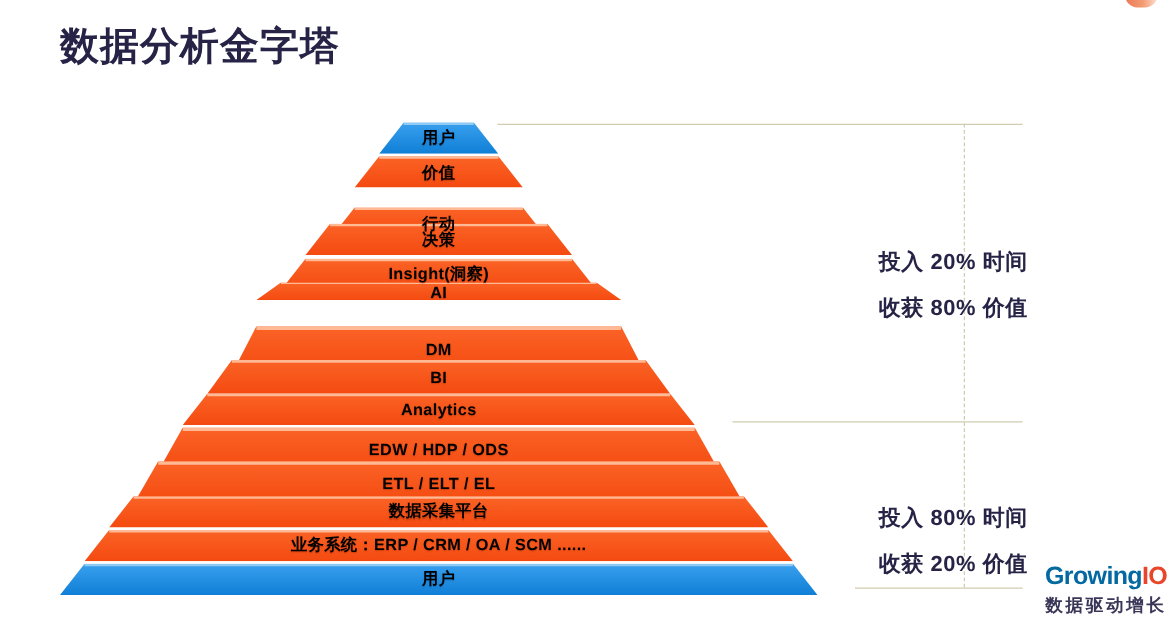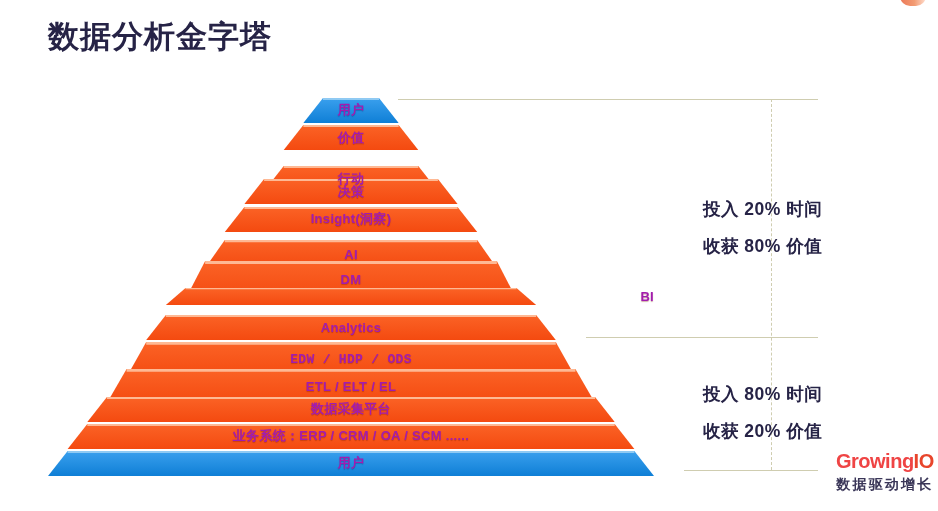--- a/index.html
+++ b/index.html
@@ -61,21 +61,21 @@
   .layer .trap {
     position: absolute;
     left: 0;
     top: 0;
     width: 100%;
     height: 100%;
   }
   .layer .lbl {
     position: relative;
     z-index: 3;
-    color: #a21caf;
+    color: #000000;
     font-weight: bold;
     font-size: 13px;
     text-shadow: 0 1px 1px rgba(120,30,0,0.35);
     white-space: nowrap;
     letter-spacing: 0.3px;
   }
   .layer.blue .lbl {
     text-shadow: 0 1px 1px rgba(0,50,110,0.35);
   }
 
@@ -101,37 +101,37 @@
   .annot {
     position: absolute;
     color: #262346;
     font-weight: bold;
     font-size: 17.5px;
     letter-spacing: 0.5px;
     white-space: nowrap;
   }
   .annot .ln { display: block; margin-bottom: 13px; }
   #annot-upper { left: 703px; top: 197px; }
-  #annot-lower { left: 703px; top: 382px; }
+  #annot-lower { left: 703px; top: 402px; }
 
   
   #logo {
     position: absolute;
     left: 836px;
     top: 451px;
     text-align: center;
   }
   #logo-wordmark {
     font-size: 20px;
     font-weight: bold;
     letter-spacing: -0.5px;
     line-height: 1;
     white-space: nowrap;
   }
-  #logo-word-growing { color: #ef4444; }
+  #logo-word-growing { color: #0369a1; }
   #logo-word-io { color: #e8452b; }
   #logo-tagline {
     margin-top: 5px;
     font-size: 14px;
     font-weight: bold;
     color: #3a3658;
     letter-spacing: 2.2px;
     white-space: nowrap;
   }
 </style>
@@ -203,21 +203,21 @@
             <linearGradient id="grad4" x1="0" y1="0" x2="0" y2="1">
               <stop offset="0%" stop-color="#fb6326"></stop>
               <stop offset="100%" stop-color="#f44a10"></stop>
             </linearGradient>
           </defs>
           <polygon points="196.42857142857144,0 409.57142857142856,0 429.2142857142857,24.942857142857143 176.78571428571428,24.942857142857143" fill="url(#grad4)"></polygon>
           <line x1="196.42857142857144" y1="1" x2="409.57142857142856" y2="1" stroke="#ffc9a8" stroke-width="2" opacity="0.85"></line>
         </svg>
         <span class="lbl">Insight(洞察)</span>
       </div>
-      <div class="layer orange" style="top: 142px; height: 28px;">
+      <div class="layer orange" style="top: 128px; height: 14px;">
         <svg class="trap" viewBox="0 0 606 24.942857142857143" preserveAspectRatio="none">
           <defs>
             <linearGradient id="grad5" x1="0" y1="0" x2="0" y2="1">
               <stop offset="0%" stop-color="#fb6326"></stop>
               <stop offset="100%" stop-color="#f44a10"></stop>
             </linearGradient>
           </defs>
           <polygon points="176.78571428571428,0 429.2142857142857,0 448.85714285714283,24.942857142857143 157.14285714285717,24.942857142857143" fill="url(#grad5)"></polygon>
           <line x1="176.78571428571428" y1="1" x2="429.2142857142857" y2="1" stroke="#ffc9a8" stroke-width="2" opacity="0.85"></line>
         </svg>
@@ -229,21 +229,21 @@
             <linearGradient id="grad6" x1="0" y1="0" x2="0" y2="1">
               <stop offset="0%" stop-color="#fb6326"></stop>
               <stop offset="100%" stop-color="#f44a10"></stop>
             </linearGradient>
           </defs>
           <polygon points="157.14285714285717,0 448.85714285714283,0 468.5,24.942857142857143 137.5,24.942857142857143" fill="url(#grad6)"></polygon>
           <line x1="157.14285714285717" y1="1" x2="448.85714285714283" y2="1" stroke="#ffc9a8" stroke-width="2" opacity="0.85"></line>
         </svg>
         <span class="lbl">DM</span>
       </div>
-      <div class="layer orange" style="top: 190px; height: 17px; justify-content: flex-end;">
+      <div class="layer orange" style="top: 190px; height: 27px;">
         <svg class="trap" viewBox="0 0 606 24.942857142857143" preserveAspectRatio="none">
           <defs>
             <linearGradient id="grad7" x1="0" y1="0" x2="0" y2="1">
               <stop offset="0%" stop-color="#fb6326"></stop>
               <stop offset="100%" stop-color="#f44a10"></stop>
             </linearGradient>
           </defs>
           <polygon points="137.5,0 468.5,0 488.1428571428571,24.942857142857143 117.85714285714286,24.942857142857143" fill="url(#grad7)"></polygon>
           <line x1="137.5" y1="1" x2="468.5" y2="1" stroke="#ffc9a8" stroke-width="2" opacity="0.85"></line>
         </svg>
@@ -255,21 +255,21 @@
             <linearGradient id="grad8" x1="0" y1="0" x2="0" y2="1">
               <stop offset="0%" stop-color="#fb6326"></stop>
               <stop offset="100%" stop-color="#f44a10"></stop>
             </linearGradient>
           </defs>
           <polygon points="117.85714285714286,0 488.1428571428571,0 507.78571428571433,24.942857142857143 98.2142857142857,24.942857142857143" fill="url(#grad8)"></polygon>
           <line x1="117.85714285714286" y1="1" x2="488.1428571428571" y2="1" stroke="#ffc9a8" stroke-width="2" opacity="0.85"></line>
         </svg>
         <span class="lbl">Analytics</span>
       </div>
-      <div class="layer orange" style="top: 244.286px; height: 35px; font-family: Liberation Mono, monospace;">
+      <div class="layer orange" style="top: 244.286px; height: 35px;">
         <svg class="trap" viewBox="0 0 606 24.942857142857143" preserveAspectRatio="none">
           <defs>
             <linearGradient id="grad9" x1="0" y1="0" x2="0" y2="1">
               <stop offset="0%" stop-color="#fb6326"></stop>
               <stop offset="100%" stop-color="#f44a10"></stop>
             </linearGradient>
           </defs>
           <polygon points="98.2142857142857,0 507.78571428571433,0 527.4285714285714,24.942857142857143 78.57142857142856,24.942857142857143" fill="url(#grad9)"></polygon>
           <line x1="98.2142857142857" y1="1" x2="507.78571428571433" y2="1" stroke="#ffc9a8" stroke-width="2" opacity="0.85"></line>
         </svg>

